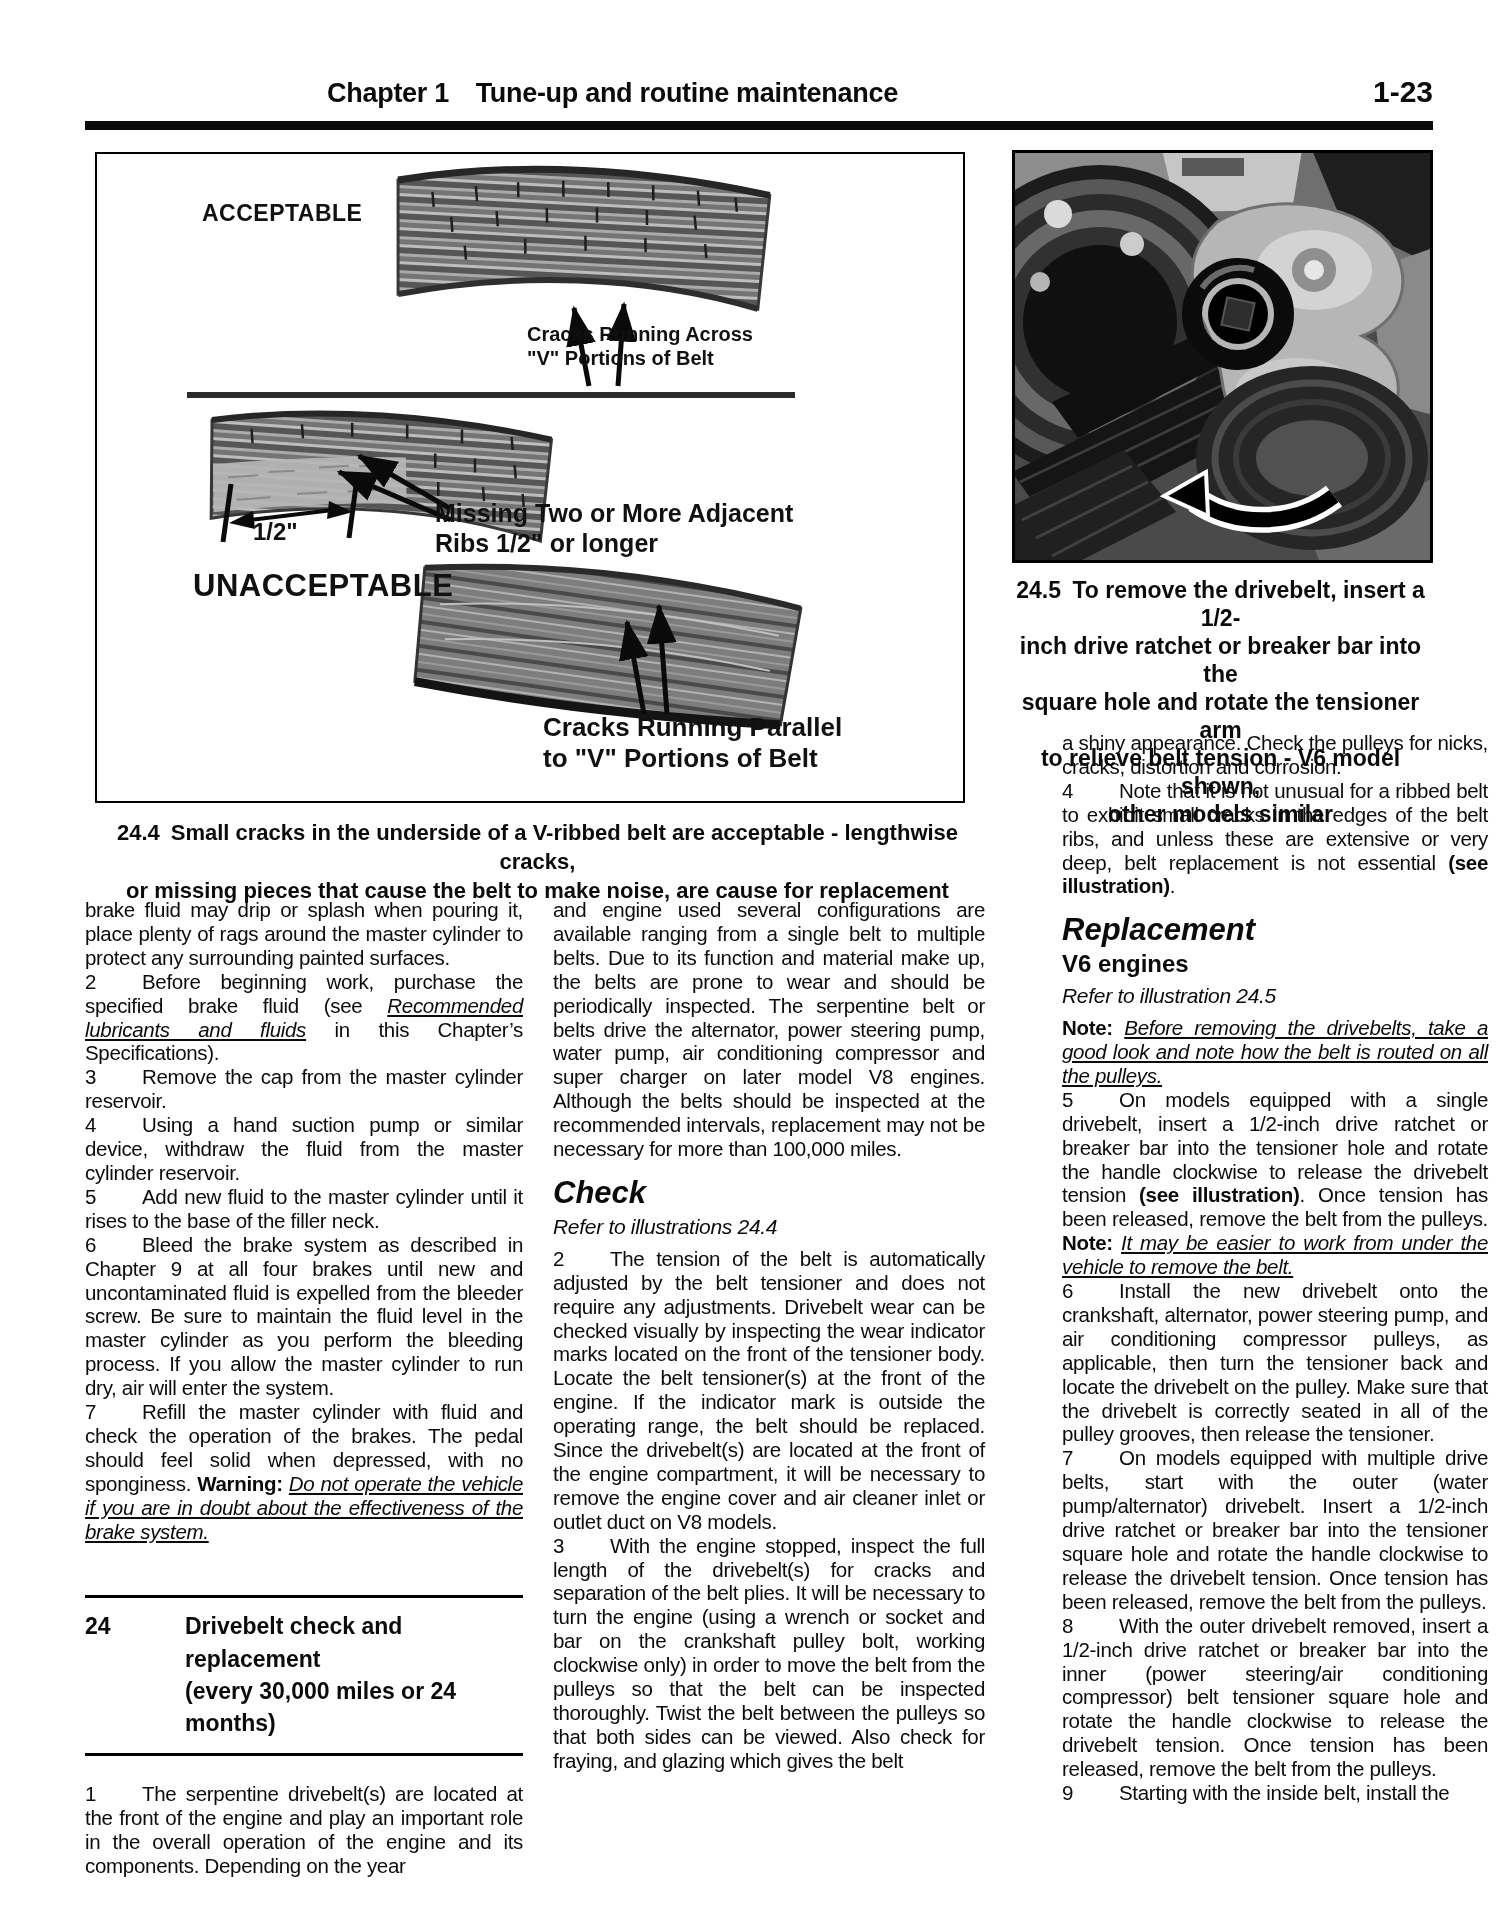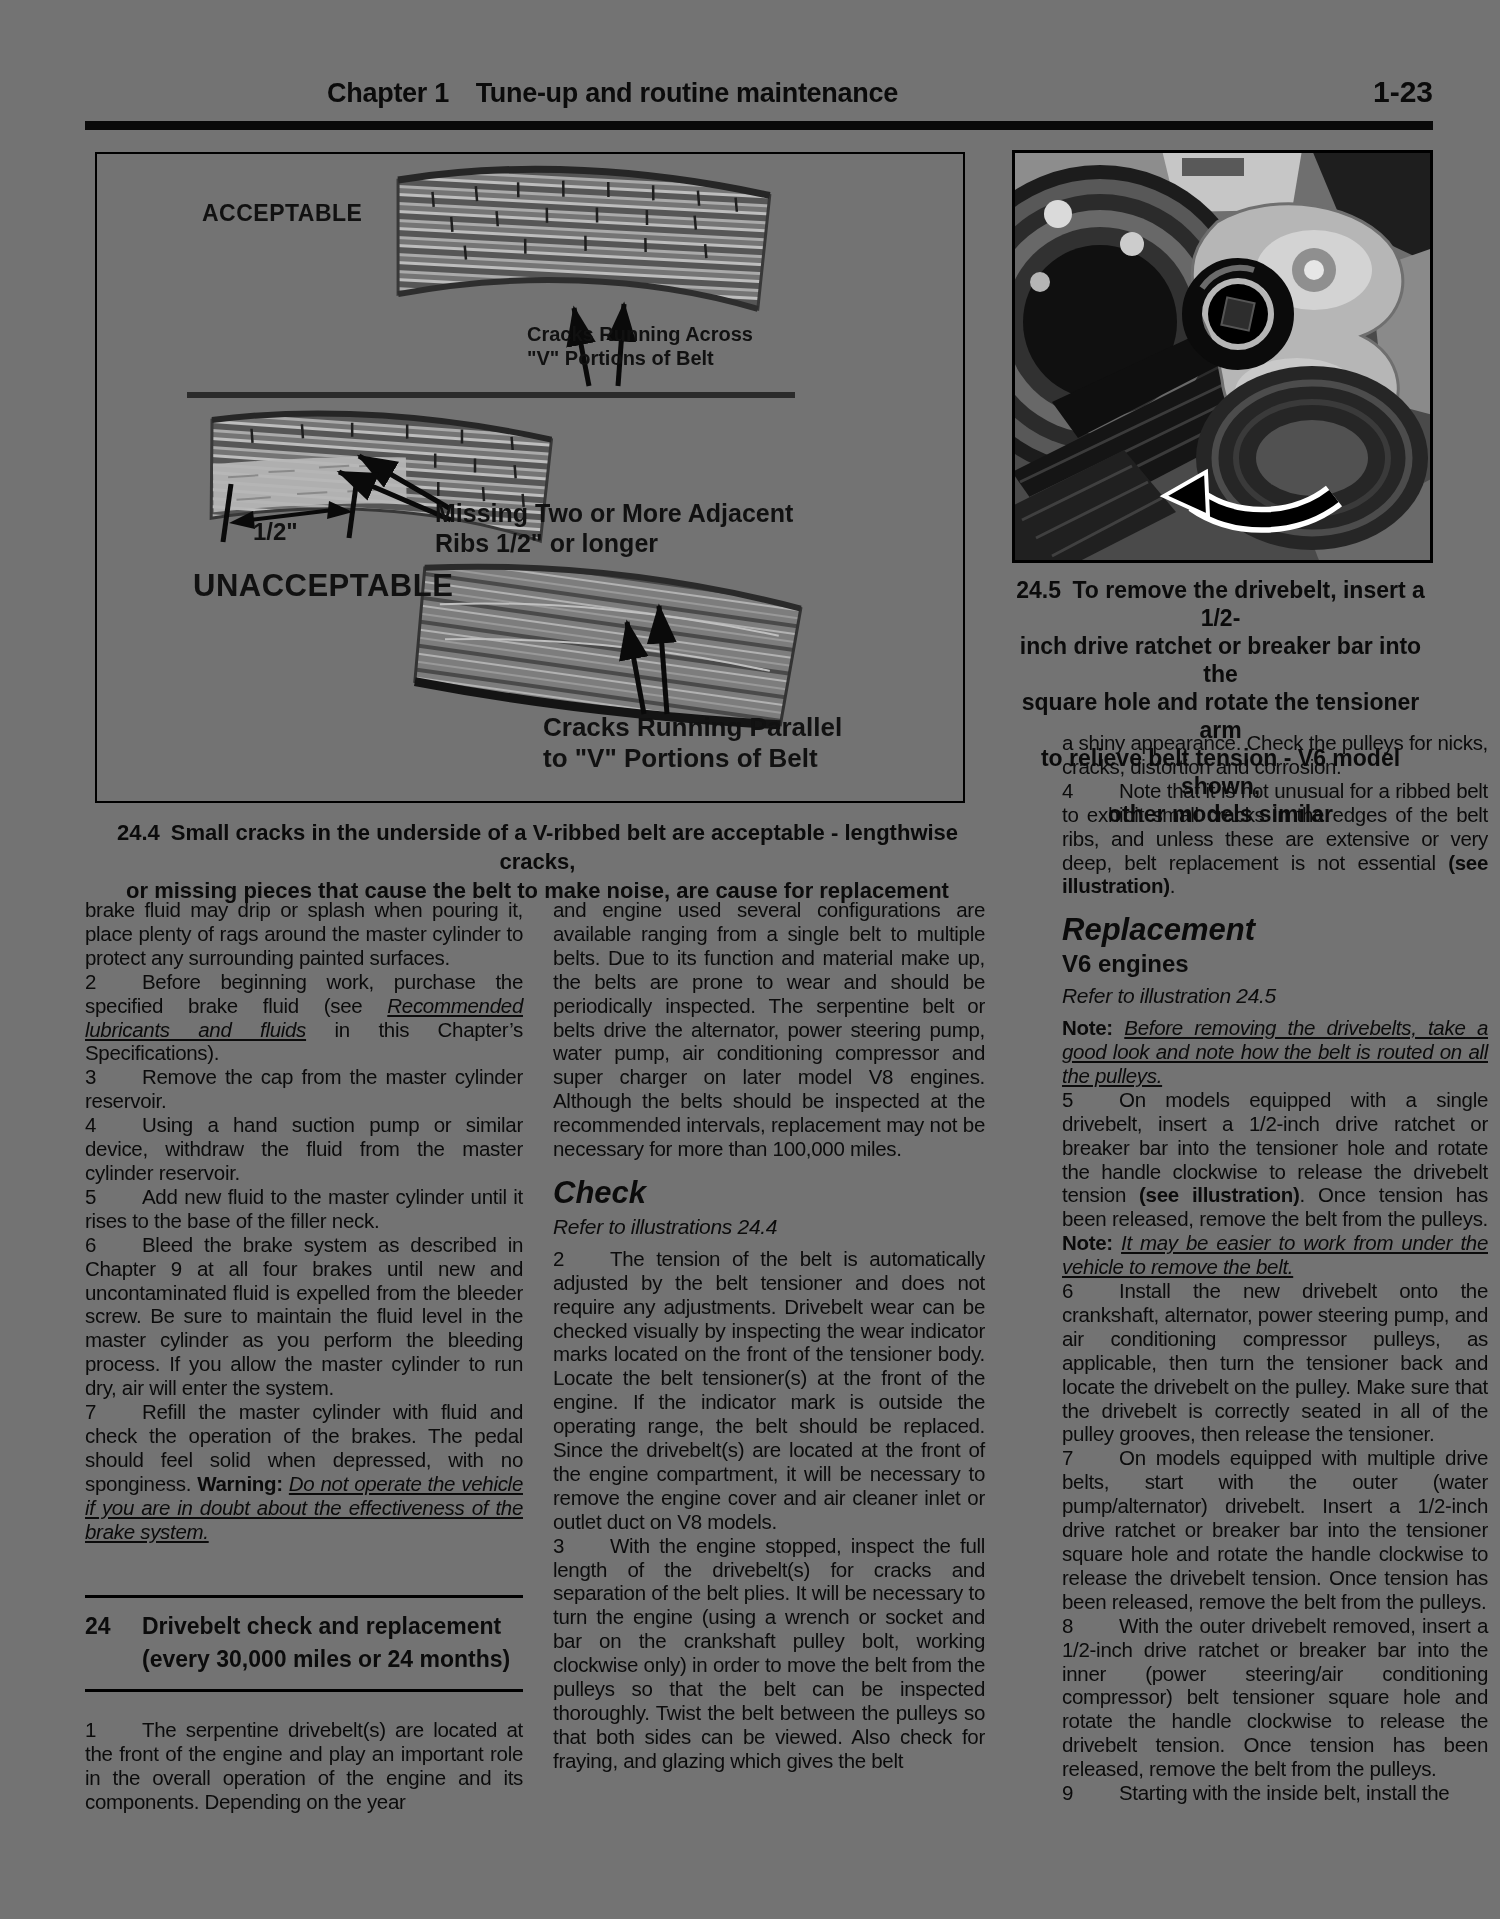--- a/index.html
+++ b/index.html
@@ -1,16 +1,16 @@
 <!DOCTYPE html>
 <html><head>
 <meta charset="utf-8">
 <style>
   html,body{margin:0;padding:0;background:#e8e8e8;}
-  #page{position:relative;width:1500px;height:1919px;background:#737373;overflow:hidden;
+  #page{position:relative;width:1500px;height:1919px;background:#ffffff;overflow:hidden;
         font-family:"Liberation Sans","DejaVu Sans",sans-serif;color:#0b0b0b;}
   
   #header{position:absolute;left:85px;top:70px;width:1348px;height:46px;}
   #chapter-title{position:absolute;left:0;top:8px;width:1055px;text-align:center;
                  font-size:27px;font-weight:bold;letter-spacing:-0.3px;}
   #page-number{position:absolute;right:0;top:5px;font-size:30px;font-weight:bold;}
   #header-rule{position:absolute;left:85px;top:121px;width:1348px;height:9px;background:#0a0a0a;}
   
   #figbox{position:absolute;left:95px;top:152px;width:870px;height:651px;border:2px solid #000;box-sizing:border-box;}
   #figbox svg{position:absolute;left:0;top:0;}
@@ -33,21 +33,21 @@
   #col-mid{left:553px;top:898px;width:432px;}
   #col-right{left:1062px;top:731px;width:426px;}
   .para{margin:0;}
   .pnum{display:inline-block;width:57px;font-style:normal;}
   .b{font-weight:bold;}
   .i{font-style:italic;text-decoration:underline;}
   .h-big{font-size:31px;font-weight:bold;font-style:italic;margin:20px 0 10px;letter-spacing:0;}
   .h-sub{font-size:24px;font-weight:bold;margin:2px 0 8px;letter-spacing:0;}
   .ref{font-style:italic;font-size:21px;margin:0 0 8px;}
   .section-head{border-top:3px solid #000;border-bottom:3px solid #000;margin-top:52px;margin-bottom:26px;
-                padding:12px 0 14px;display:flex;font-weight:bold;font-size:23px;line-height:1.4;text-align:left;letter-spacing:0;}
+                padding:12px 0 14px;display:flex;font-weight:bold;font-size:23px;line-height:1.4;text-align:left;letter-spacing:0;gap:43px;}
   .sec-num{width:57px;flex:none;}
   .sec-title{white-space:pre-line;}
 </style>
 </head>
 <body>
 
 <div id="page">
 
   <div id="header">
     <div id="chapter-title">Chapter 1 Tune-up and routine maintenance</div>

